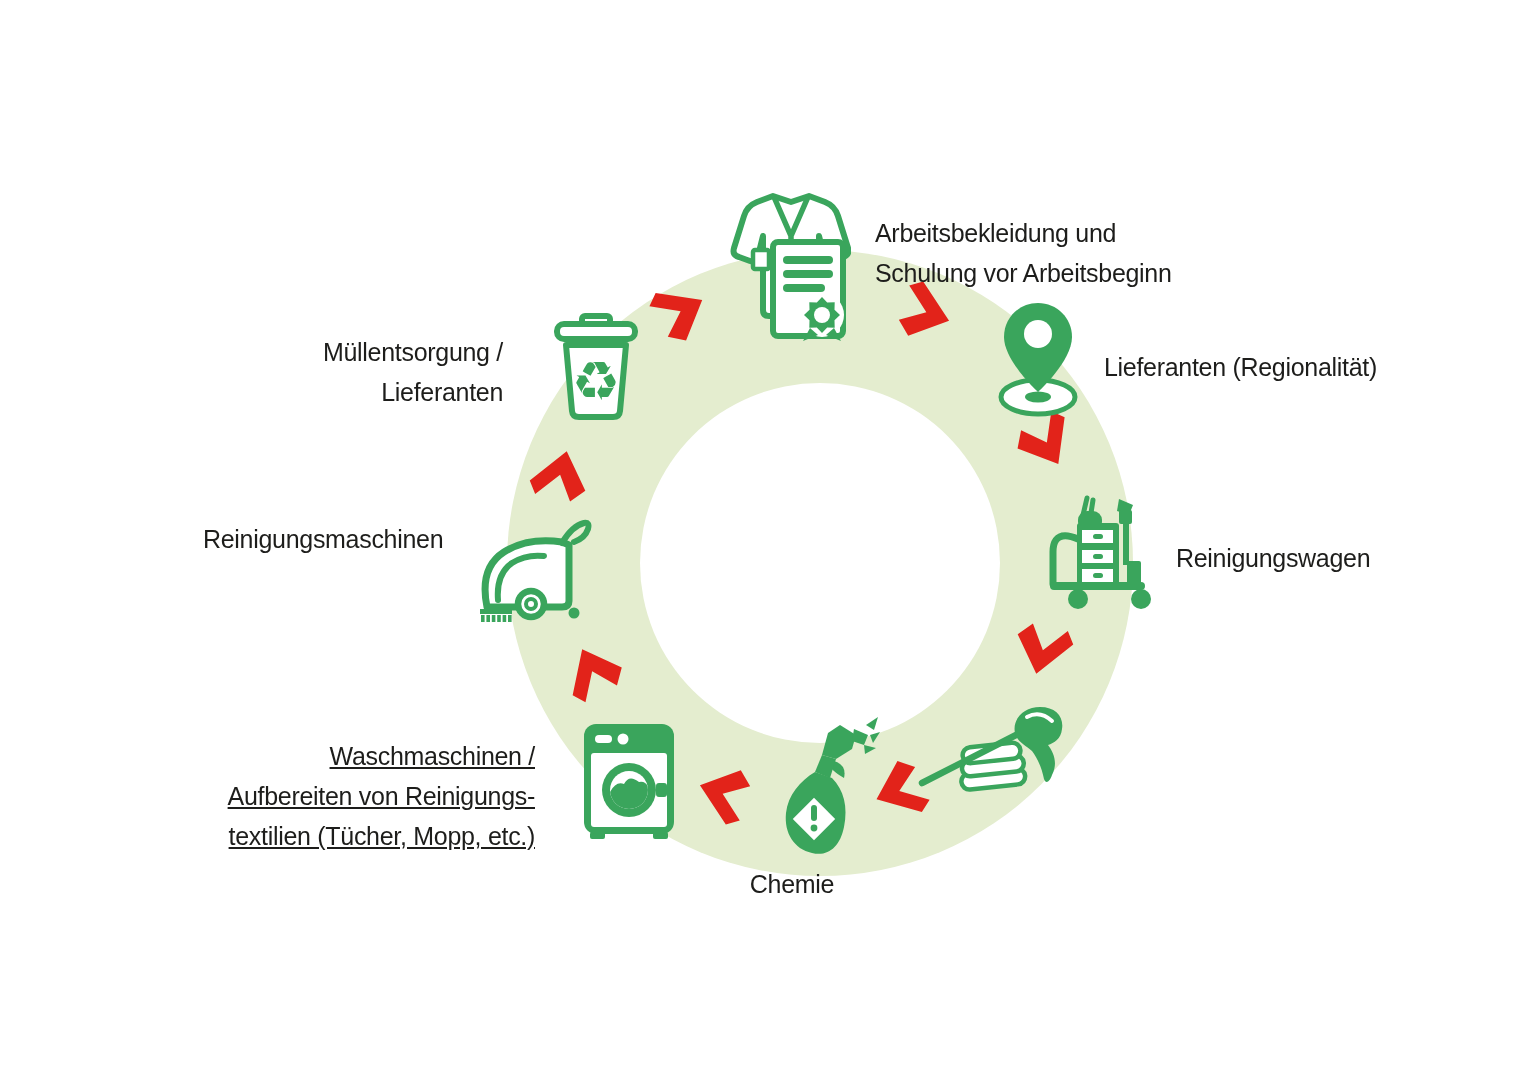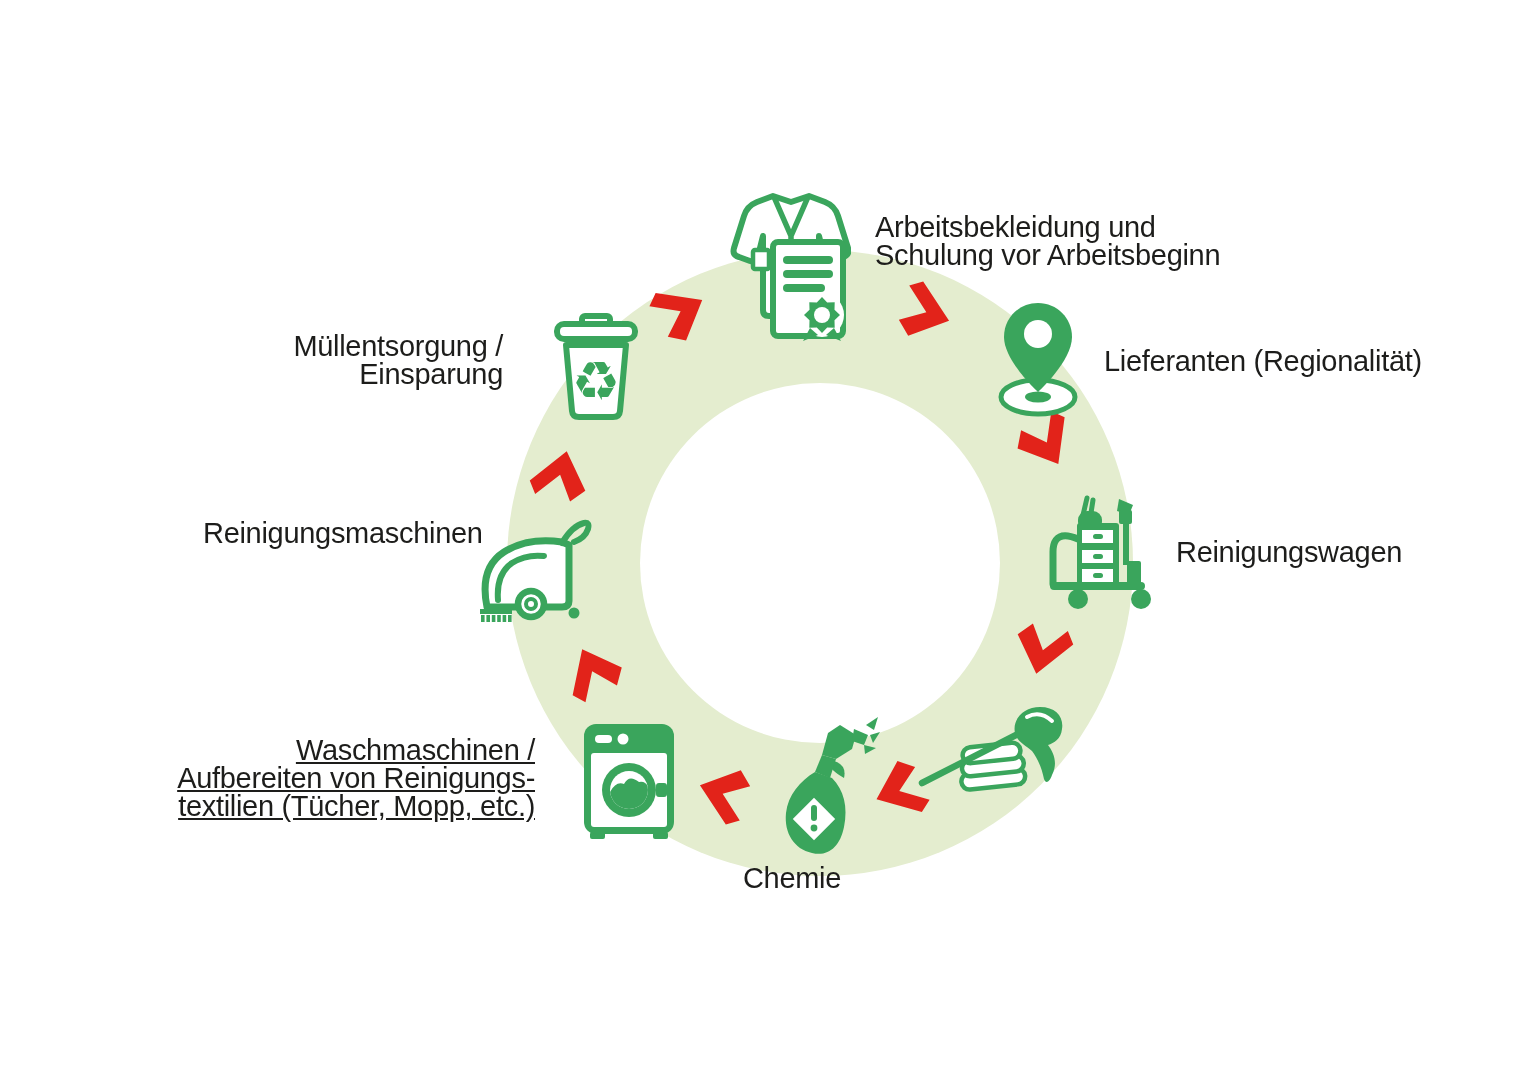--- a/index.html
+++ b/index.html
@@ -16,21 +16,21 @@
   .ring-inner{
     position:absolute;left:640px;top:383px;width:360px;height:360px;
     border-radius:50%;background:var(--color-background,#fff);
   }
   .icon{position:absolute;color:var(--color-icon_green,#3aa55c);}
   .icon svg{display:block;width:100%;height:100%;}
   .chevron{position:absolute;width:56px;height:60px;color:var(--color-arrow_red,#e2231a);}
   .chevron svg{display:block;width:100%;height:100%;}
   .label{
     position:absolute;color:var(--color-text,#1d1d1b);
-    font-size:29px;line-height:28px;letter-spacing:-0.3px;
+    font-size:25px;line-height:40px;letter-spacing:-0.3px;
     white-space:pre-line;
   }
   .label.right{text-align:right;}
   .label.center{text-align:center;}
 </style>
 </head>
 <body>
 
 <div class="stage">
 
@@ -219,15 +219,15 @@
 
   <div class="label center" style="left:722px;top:864px;width:140px;">Chemie</div>
 
   <div class="label right" style="left:170px;top:736px;width:365px;text-decoration:underline;">Waschmaschinen /
 Aufbereiten von Reinigungs-
 textilien (Tücher, Mopp, etc.)</div>
 
   <div class="label" style="left:203px;top:519px;width:300px;">Reinigungsmaschinen</div>
 
   <div class="label right" style="left:270px;top:332px;width:233px;">Müllentsorgung /
-Einsparung</div>
+Lieferanten</div>
 
 </div>
 
 </body></html>

